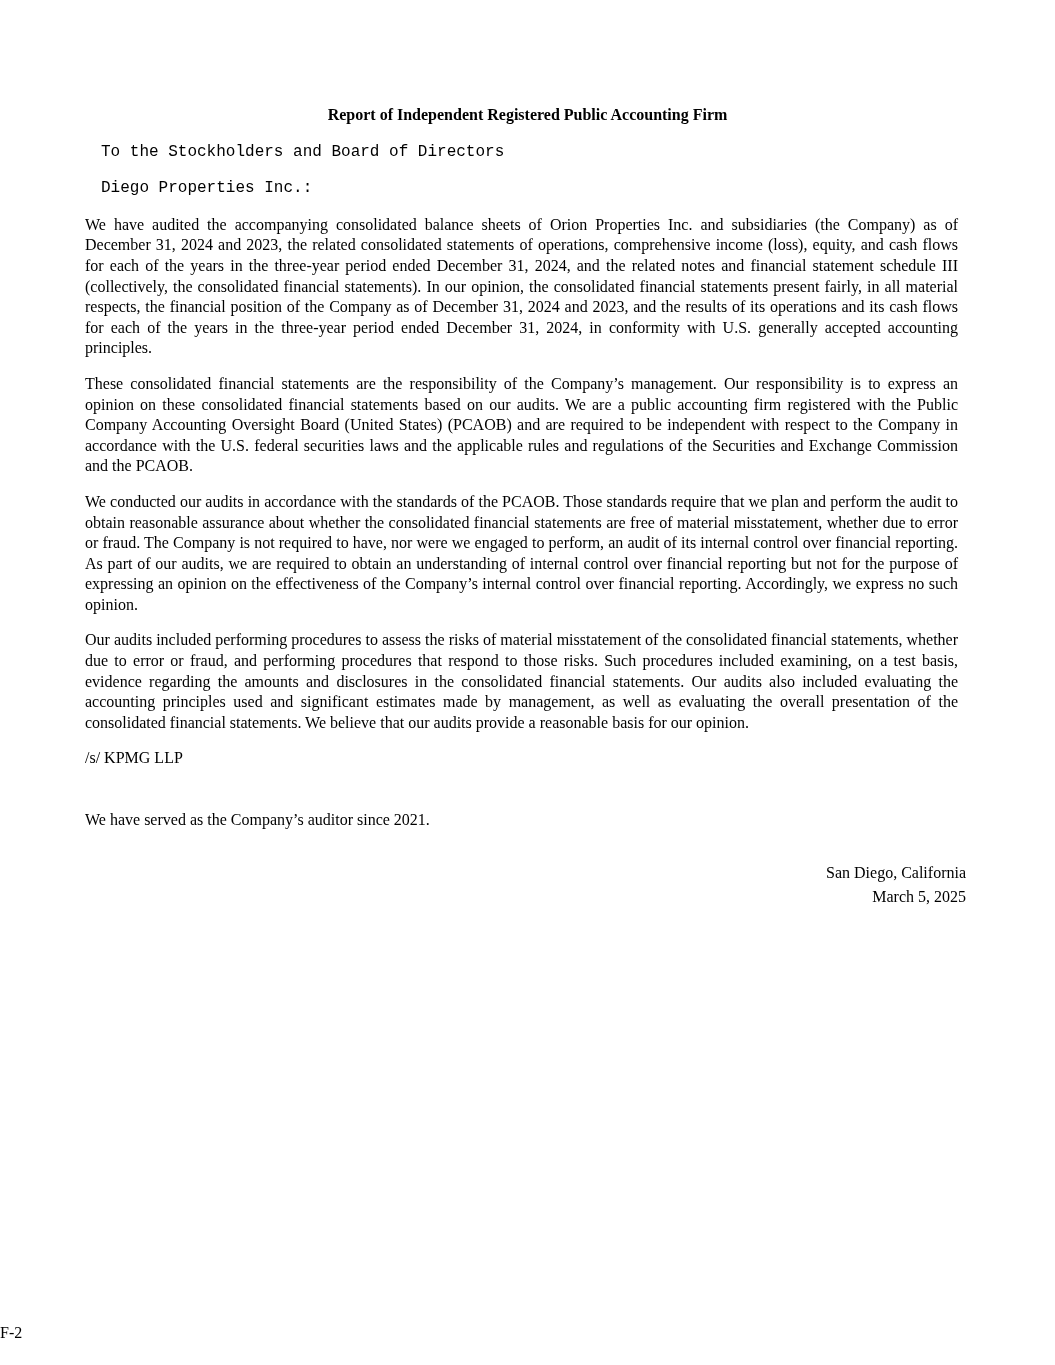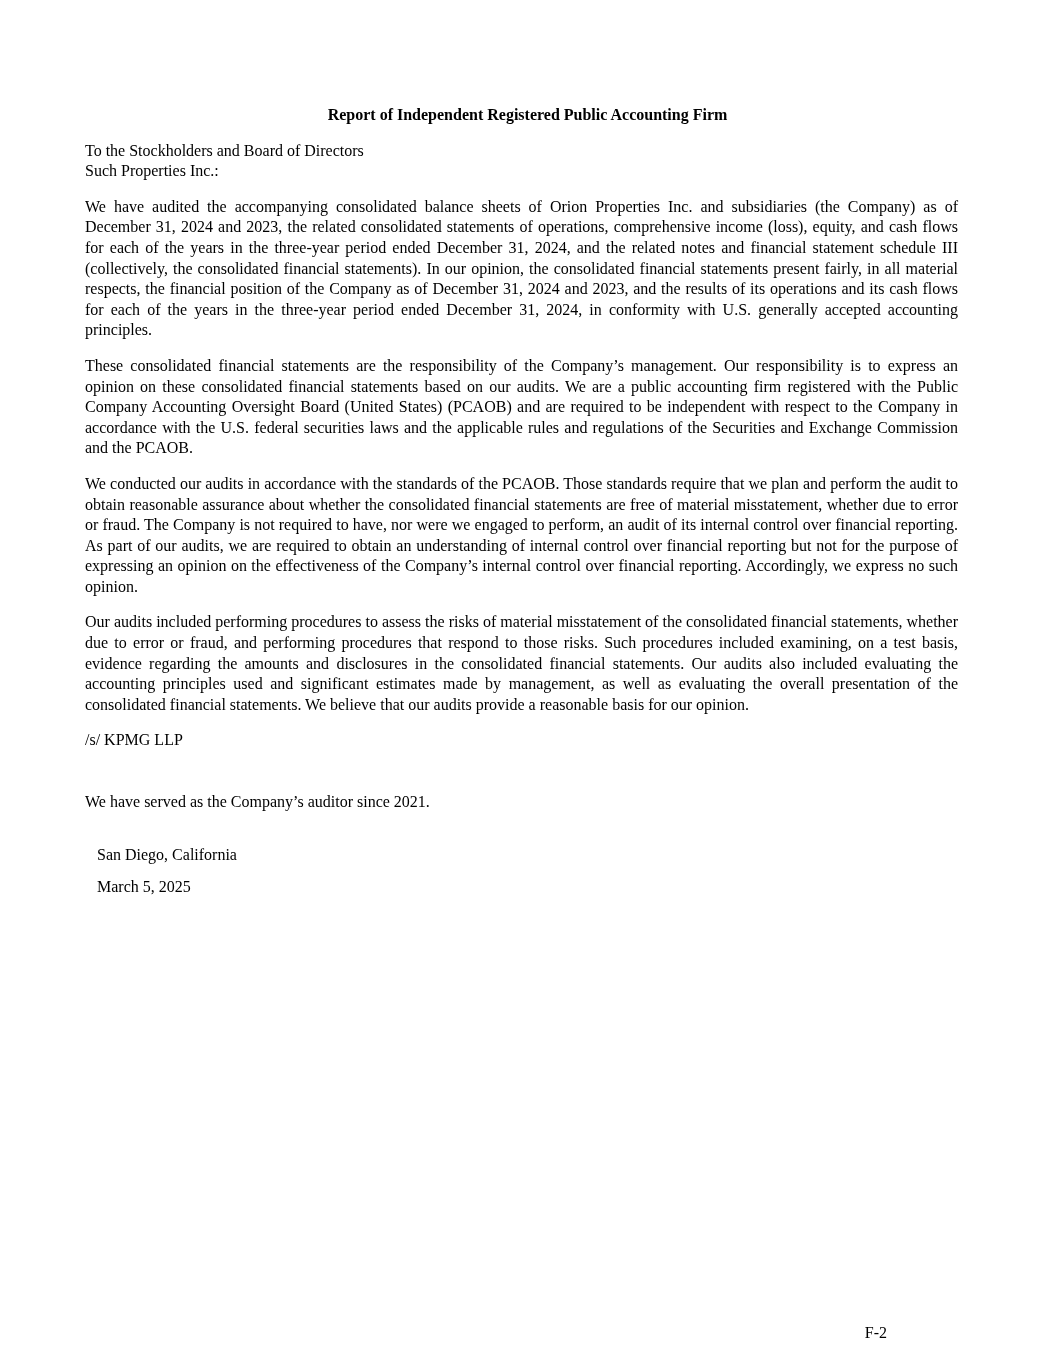--- a/index.html
+++ b/index.html
@@ -30,56 +30,56 @@
       width: 885px;
     }
     .title {
       text-align: center;
       font-weight: bold;
       margin: 0 0 15px 0;
     }
     .address {
       margin: 0 0 15px 0;
     }
-    .address div { margin: 0; }
+    .address div { margin: 16px; font-family: Liberation Mono, monospace; }
     .heading {
       font-style: italic;
       margin: 0 0 15px 0;
     }
     .para {
       text-align: justify;
       margin: 0 12px 15px 0;
     }
     .signature {
       text-align: left;
       margin: 0 0 41px 0;
     }
     .tenure {
       margin: 0 0 32px 0;
     }
-    .place-date div { margin: 12px; }
+    .place-date div { margin: 4px; text-align: right; }
     .page-number {
       position: absolute;
       left: 0;
       width: 887px;
       top: 1322px;
-      text-align: right;
+      text-align: left;
     }
   </style>
 </head>
 <body>
 
 <div class="page">
   <div class="content">
 
     <div class="title">Report of Independent Registered Public Accounting Firm</div>
 
     <div class="address">
       <div>To the Stockholders and Board of Directors</div>
-      <div>Such Properties Inc.:</div>
+      <div>Diego Properties Inc.:</div>
     </div>
 
     <div>
       <p class="para">We have audited the accompanying consolidated balance sheets of Orion Properties Inc. and subsidiaries (the Company) as of December 31, 2024 and 2023, the related consolidated statements of operations, comprehensive income (loss), equity, and cash flows for each of the years in the three-year period ended December 31, 2024, and the related notes and financial statement schedule III (collectively, the consolidated financial statements). In our opinion, the consolidated financial statements present fairly, in all material respects, the financial position of the Company as of December 31, 2024 and 2023, and the results of its operations and its cash flows for each of the years in the three-year period ended December 31, 2024, in conformity with U.S. generally accepted accounting principles.</p>
     </div>
 
     <div>
       <p class="para">These consolidated financial statements are the responsibility of the Company’s management. Our responsibility is to express an opinion on these consolidated financial statements based on our audits. We are a public accounting firm registered with the Public Company Accounting Oversight Board (United States) (PCAOB) and are required to be independent with respect to the Company in accordance with the U.S. federal securities laws and the applicable rules and regulations of the Securities and Exchange Commission and the PCAOB.</p>
       <p class="para">We conducted our audits in accordance with the standards of the PCAOB. Those standards require that we plan and perform the audit to obtain reasonable assurance about whether the consolidated financial statements are free of material misstatement, whether due to error or fraud. The Company is not required to have, nor were we engaged to perform, an audit of its internal control over financial reporting. As part of our audits, we are required to obtain an understanding of internal control over financial reporting but not for the purpose of expressing an opinion on the effectiveness of the Company’s internal control over financial reporting. Accordingly, we express no such opinion.</p>
       <p class="para">Our audits included performing procedures to assess the risks of material misstatement of the consolidated financial statements, whether due to error or fraud, and performing procedures that respond to those risks. Such procedures included examining, on a test basis, evidence regarding the amounts and disclosures in the consolidated financial statements. Our audits also included evaluating the accounting principles used and significant estimates made by management, as well as evaluating the overall presentation of the consolidated financial statements. We believe that our audits provide a reasonable basis for our opinion.</p>

